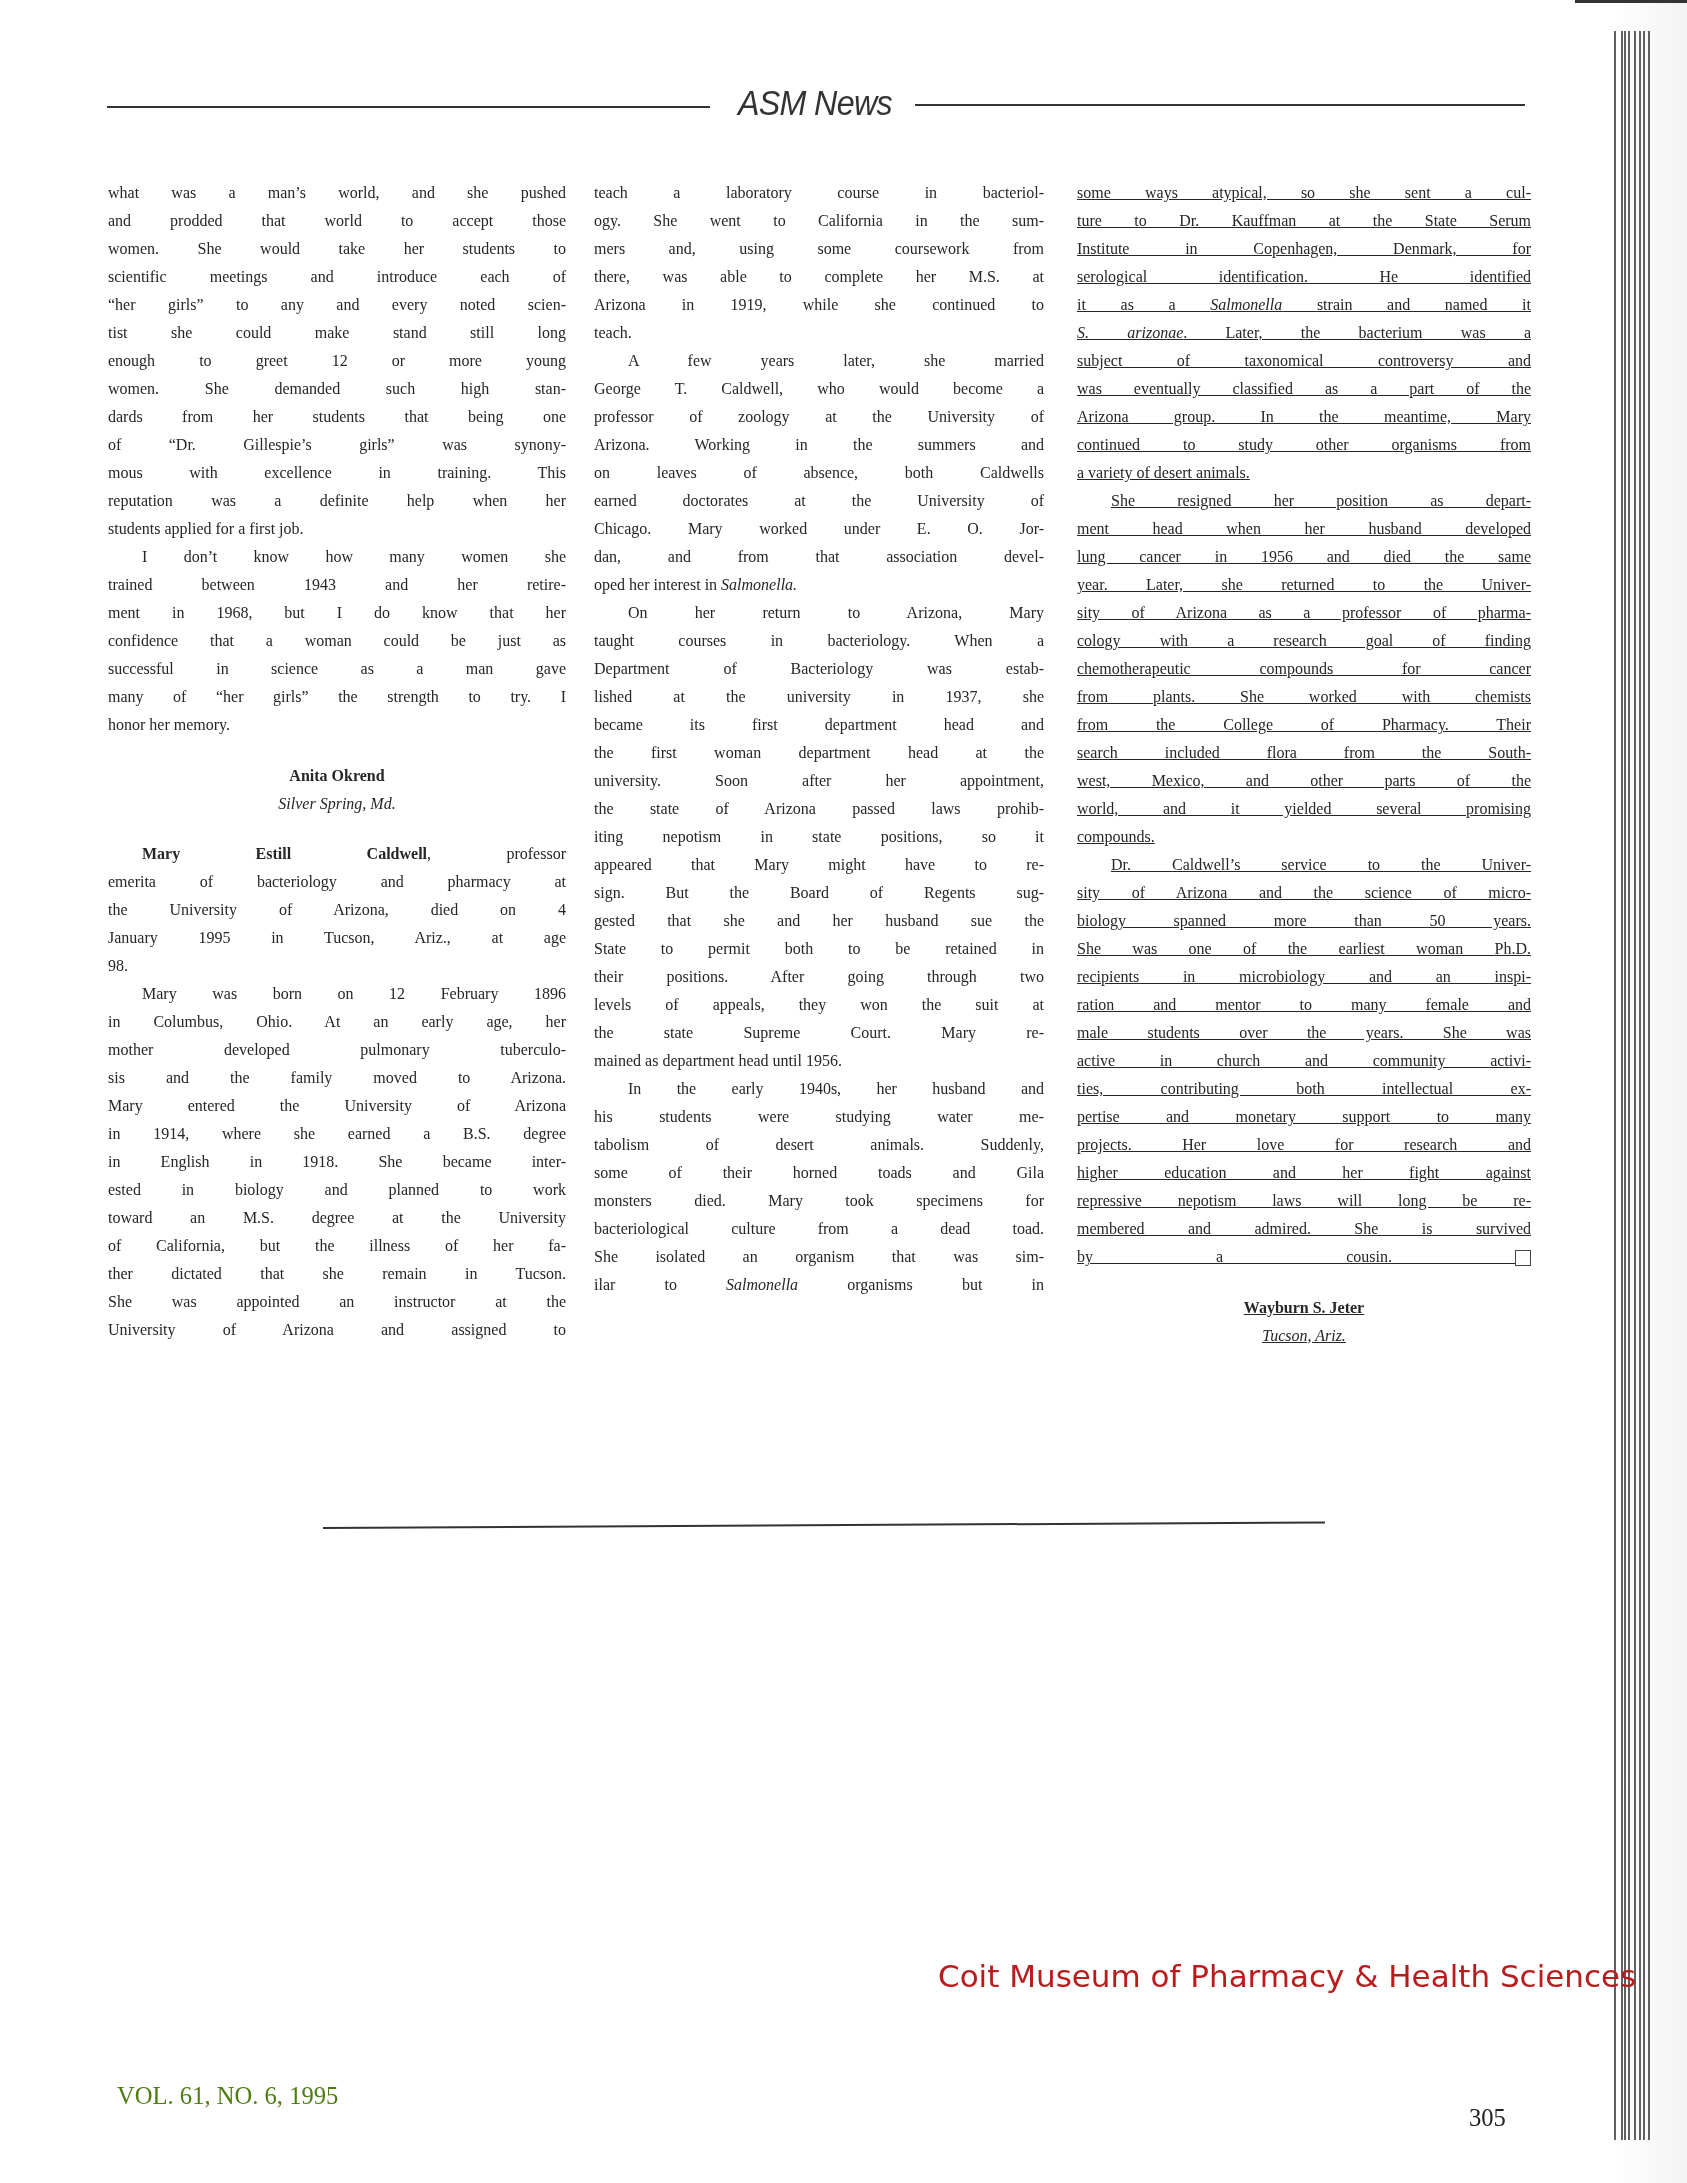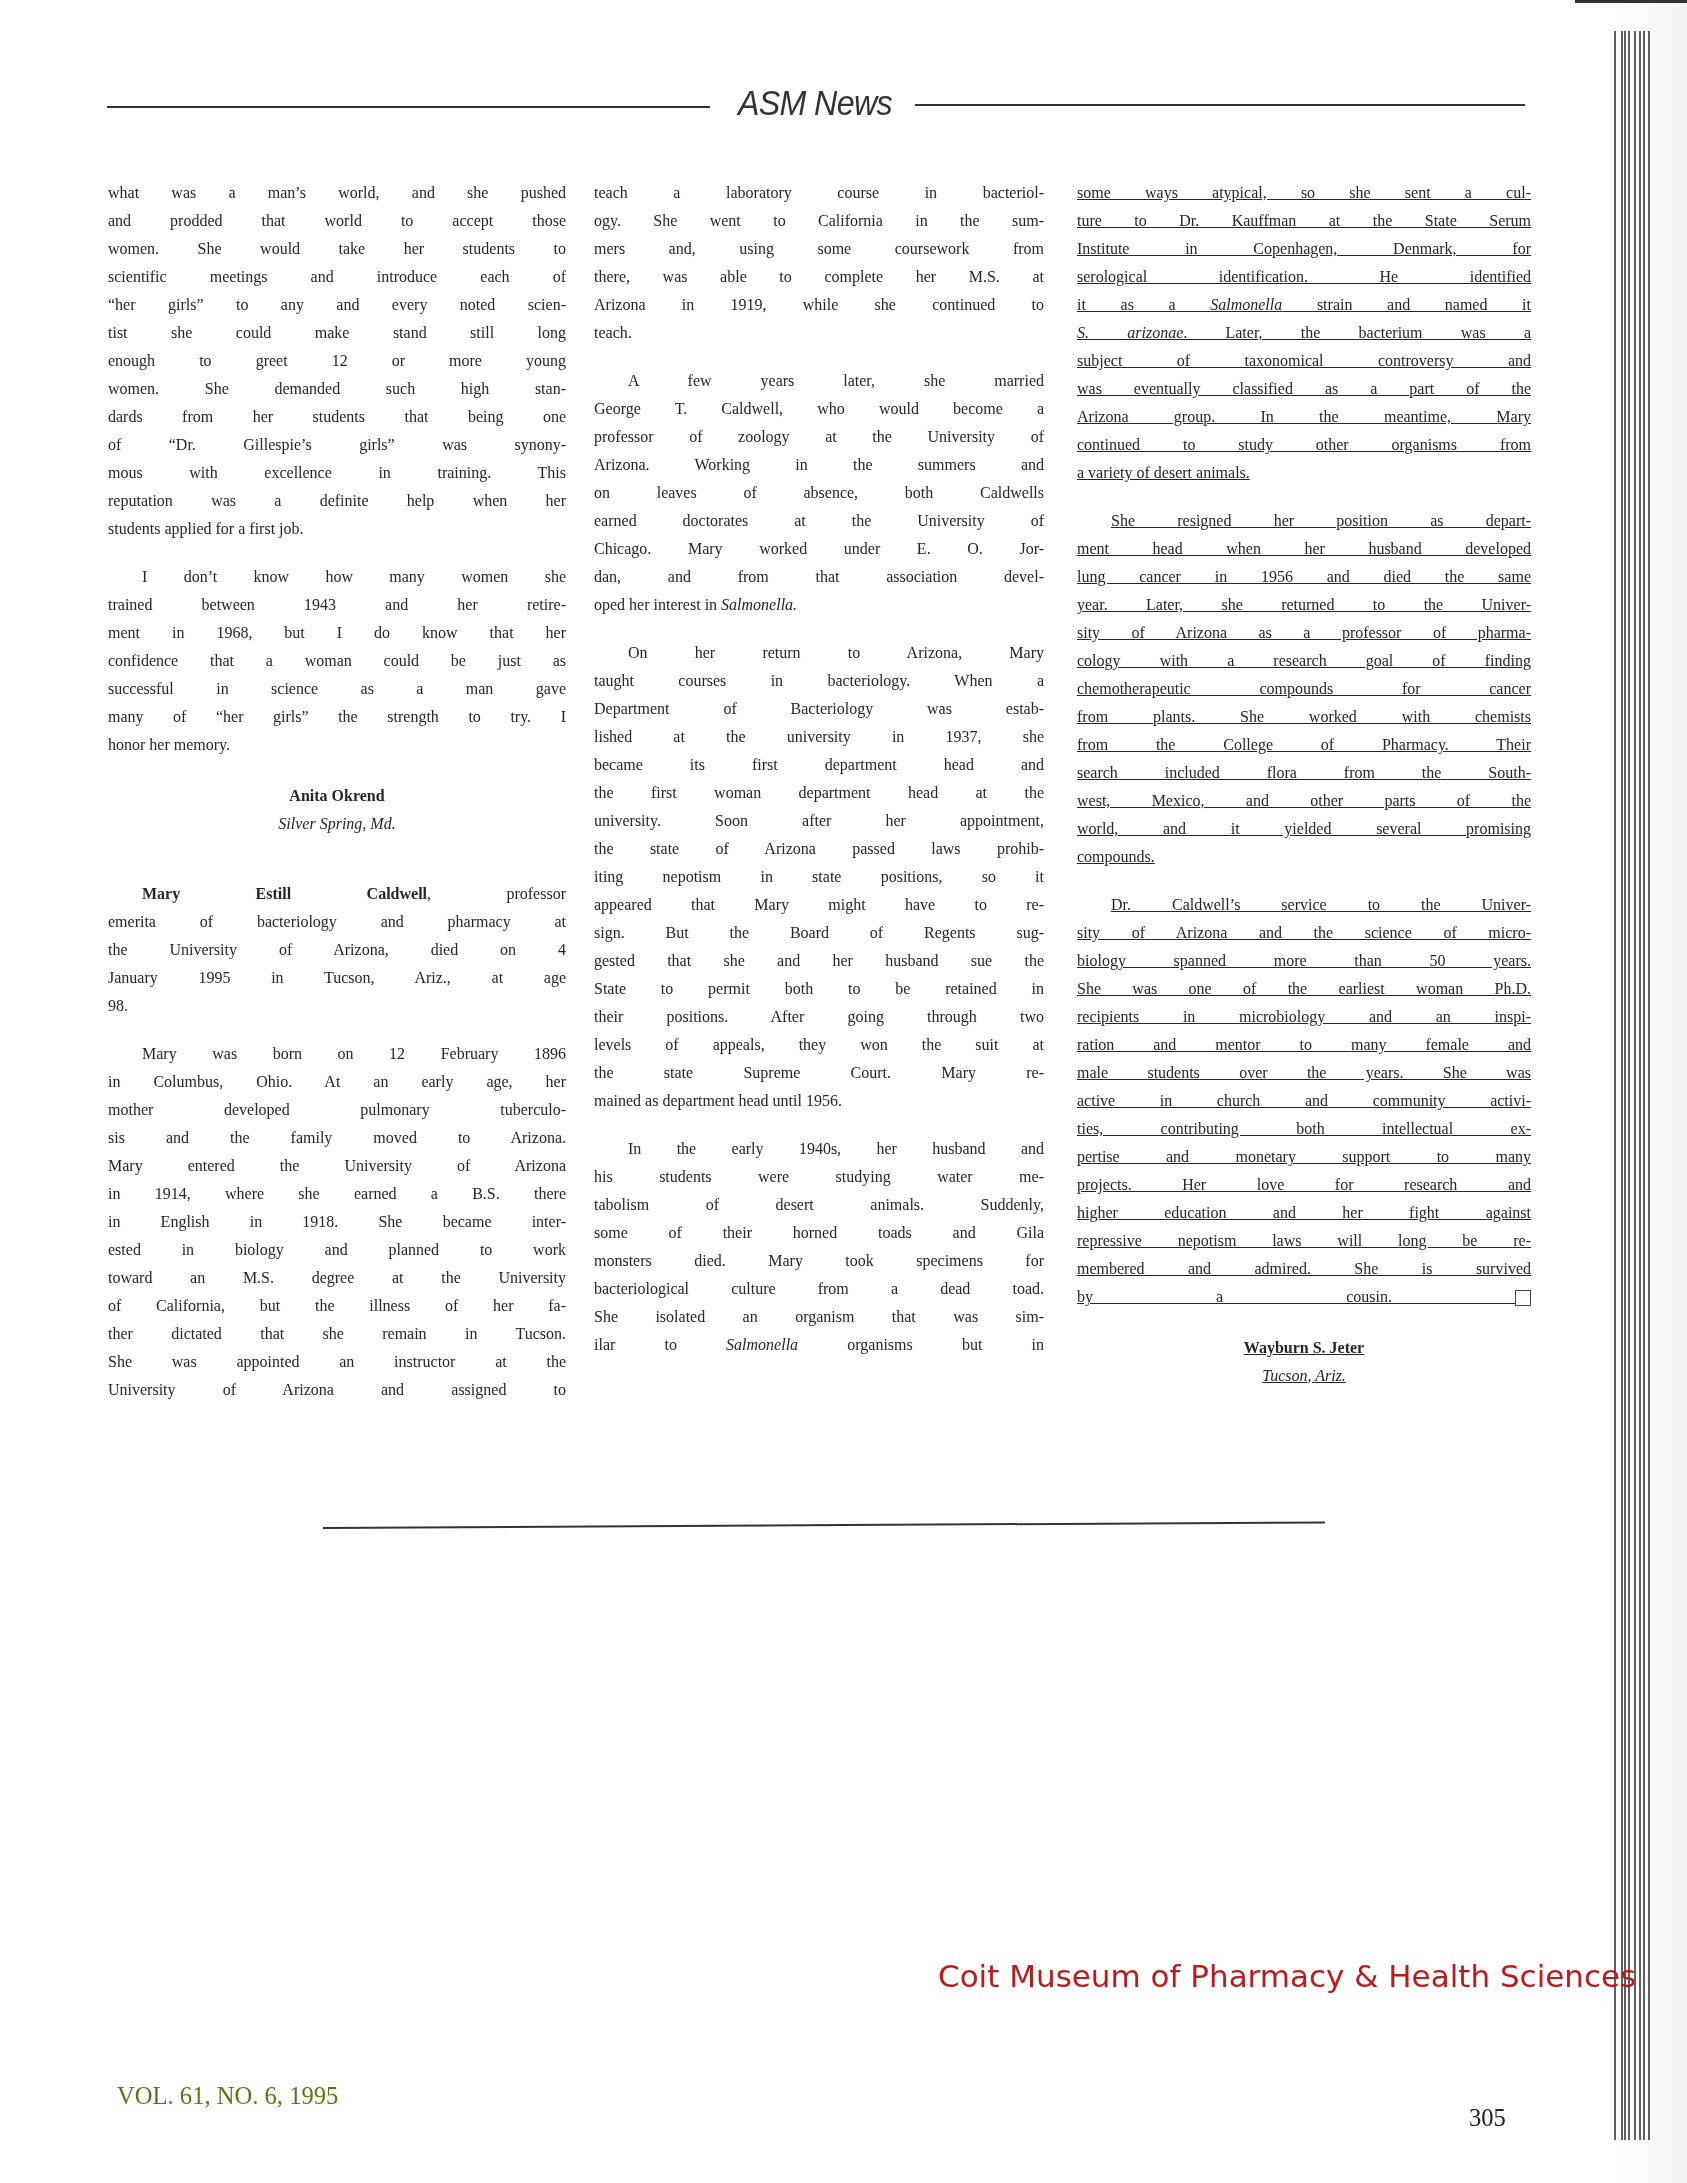--- a/index.html
+++ b/index.html
@@ -12,21 +12,21 @@
   .header .title { position: absolute; left: 616px; top: 0; width: 184px; text-align: center; font-family: "Liberation Sans", sans-serif; font-style: italic; font-size: 35px; letter-spacing: -0.7px; color: #333; transform: scaleX(0.92); }
 
   
   .col { position: absolute; top: 179px; width: 458px; font-family: "Liberation Serif", serif; font-size: 16px; line-height: 28px; color: #262626; }
   .col-1 { left: 108px; }
   .col-2 { left: 594px; width: 450px; }
   .col-3 { left: 1077px; width: 454px; text-decoration: underline; }
 
   .line { display: block; text-align: justify; text-align-last: justify; white-space: nowrap; height: 28px; overflow: visible; }
   .line.last { text-align-last: left; }
-  .line.indent { padding-left: 34px; margin-top: 20px; }
+  .line.indent { padding-left: 34px; }
   .line.spacer { height: 22.5px; }
   i, .it { font-style: italic; }
   b, .bold { font-weight: bold; }
 
   .sig { display: block; text-align: center; height: 28px; }
   .sig-name { font-weight: bold; }
   .sig-place { font-style: italic; }
 
   .end-mark { display: inline-block; width: 14px; height: 14px; border: 1.4px solid #444; vertical-align: middle; }
 
@@ -91,21 +91,21 @@
   <span class="line indent"><b>Mary Estill Caldwell</b><span>, professor</span></span>
   <span class="line">emerita of bacteriology and pharmacy at</span>
   <span class="line">the University of Arizona, died on 4</span>
   <span class="line">January 1995 in Tucson, Ariz., at age</span>
   <span class="line last">98.</span>
   <span class="line indent">Mary was born on 12 February 1896</span>
   <span class="line">in Columbus, Ohio. At an early age, her</span>
   <span class="line">mother developed pulmonary tuberculo-</span>
   <span class="line">sis and the family moved to Arizona.</span>
   <span class="line">Mary entered the University of Arizona</span>
-  <span class="line">in 1914, where she earned a B.S. there</span>
+  <span class="line">in 1914, where she earned a B.S. degree</span>
   <span class="line">in English in 1918. She became inter-</span>
   <span class="line">ested in biology and planned to work</span>
   <span class="line">toward an M.S. degree at the University</span>
   <span class="line">of California, but the illness of her fa-</span>
   <span class="line">ther dictated that she remain in Tucson.</span>
   <span class="line">She was appointed an instructor at the</span>
   <span class="line">University of Arizona and assigned to</span>
 </div>
 
 <div class="col col-2">

